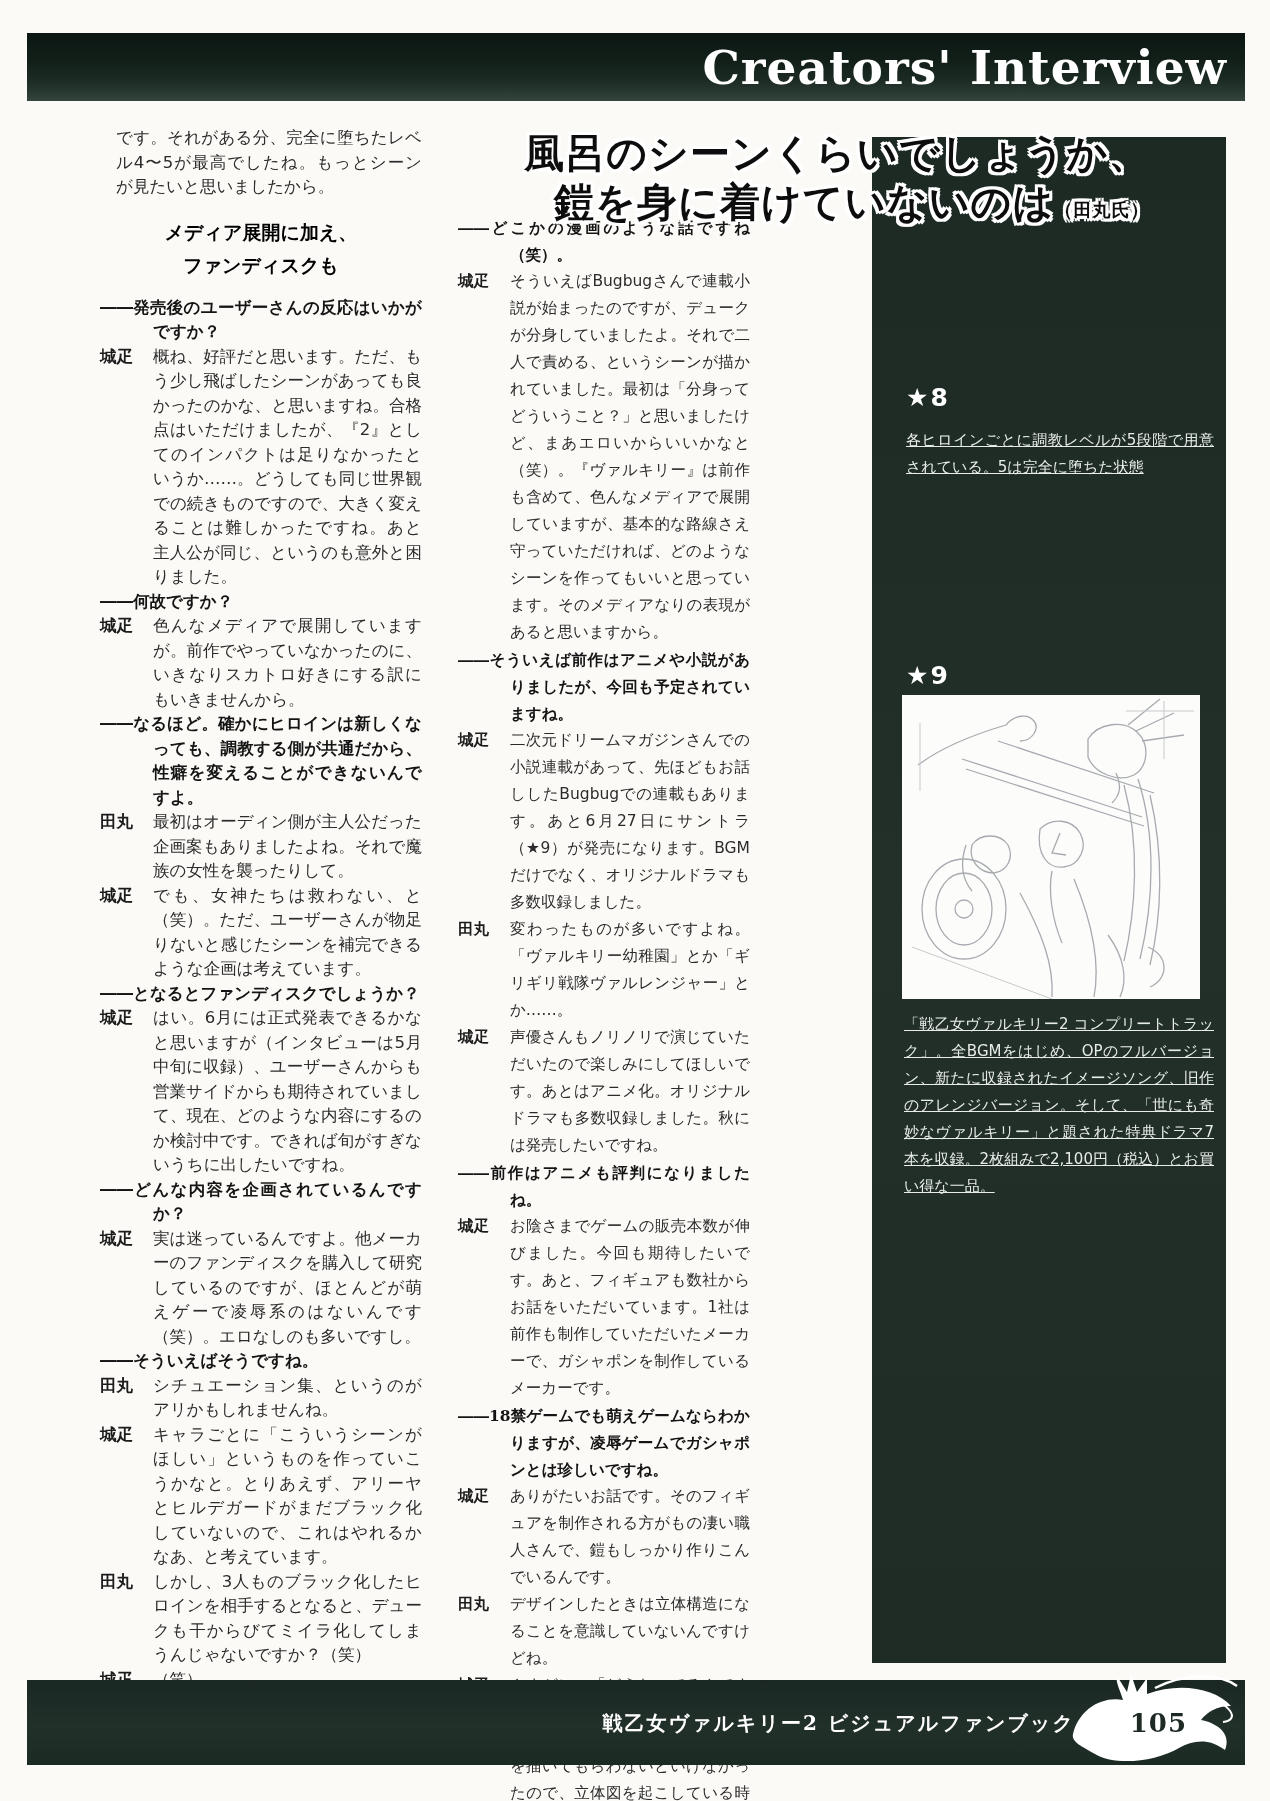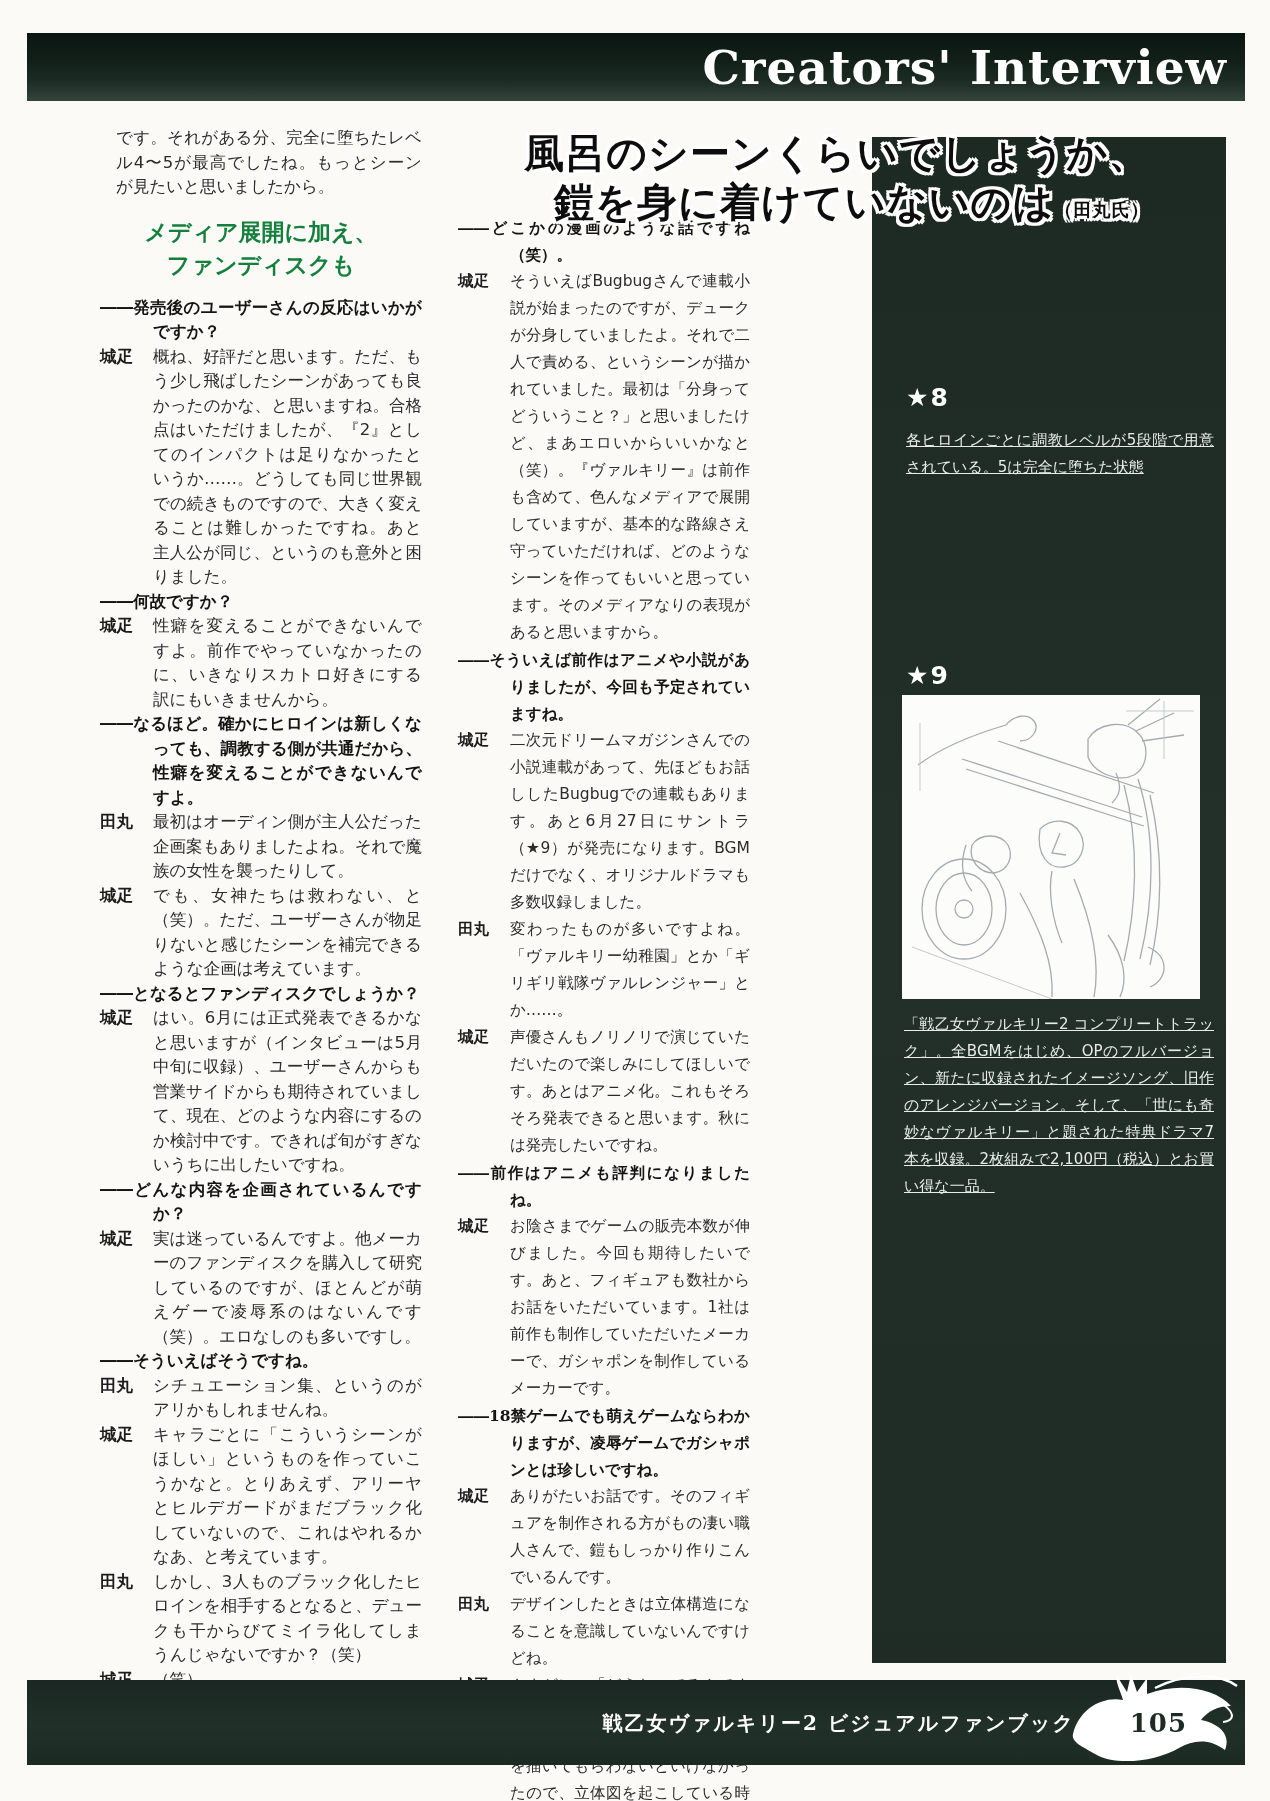--- a/index.html
+++ b/index.html
@@ -19,22 +19,22 @@
   #header-title{
     font-family:"DejaVu Serif","Liberation Serif",serif;
     font-weight:bold;font-size:47px;line-height:1;color:#ffffff;letter-spacing:1px;
   }
   
   .col{position:absolute;text-align:justify;}
   #left-col{left:100px;top:126px;width:322px;font-size:16.5px;line-height:24.5px;}
   #mid-col{left:458px;top:214px;width:292px;font-size:15.5px;line-height:27px;}
   .intro{margin:0 0 2px 16px;}
   .heading{
-    text-align:center;font-weight:bold;font-size:23px;line-height:33px;
-    margin:16px 0 14px 0;color:#15803d;
+    text-align:center;font-weight:bold;font-size:19px;line-height:33px;
+    margin:16px 0 14px 0;color:#000000;
   }
   .q{
     font-family:"DejaVu Serif","Liberation Serif",serif;
     font-weight:bold;color:#141414;
     padding-left:53px;text-indent:-53px;
   }
   #mid-col .q{padding-left:52px;text-indent:-52px;}
   .a{position:relative;padding-left:53px;}
   #mid-col .a{padding-left:52px;}
   .spk{position:absolute;left:0;top:0;font-weight:bold;color:#1c1c1c;}
@@ -100,21 +100,21 @@
   <div id="left-col" class="col">
     <p class="intro">です。それがある分、完全に堕ちたレベル4〜5が最高でしたね。もっとシーンが見たいと思いましたから。</p>
     <div class="heading">
       <div>メディア展開に加え、</div>
       <div>ファンディスクも</div>
     </div>
     <div id="left-qa">
         <div class="q">――発売後のユーザーさんの反応はいかがですか？</div>
         <div class="a"><span class="spk">城疋</span><span>概ね、好評だと思います。ただ、もう少し飛ばしたシーンがあっても良かったのかな、と思いますね。合格点はいただけましたが、『2』としてのインパクトは足りなかったというか……。どうしても同じ世界観での続きものですので、大きく変えることは難しかったですね。あと主人公が同じ、というのも意外と困りました。</span></div>
         <div class="q">――何故ですか？</div>
-        <div class="a"><span class="spk">城疋</span><span>性癖を変えることができないんですよ。前作でやっていなかったのに、いきなりスカトロ好きにする訳にもいきませんから。</span></div>
+        <div class="a"><span class="spk">城疋</span><span>色んなメディアで展開していますが。前作でやっていなかったのに、いきなりスカトロ好きにする訳にもいきませんから。</span></div>
         <div class="q">――なるほど。確かにヒロインは新しくなっても、調教する側が共通だから、性癖を変えることができないんですよ。</div>
         <div class="a"><span class="spk">田丸</span><span>最初はオーディン側が主人公だった企画案もありましたよね。それで魔族の女性を襲ったりして。</span></div>
         <div class="a"><span class="spk">城疋</span><span>でも、女神たちは救わない、と（笑）。ただ、ユーザーさんが物足りないと感じたシーンを補完できるような企画は考えています。</span></div>
         <div class="q">――となるとファンディスクでしょうか？</div>
         <div class="a"><span class="spk">城疋</span><span>はい。6月には正式発表できるかなと思いますが（インタビューは5月中旬に収録）、ユーザーさんからも営業サイドからも期待されていまして、現在、どのような内容にするのか検討中です。できれば旬がすぎないうちに出したいですね。</span></div>
         <div class="q">――どんな内容を企画されているんですか？</div>
         <div class="a"><span class="spk">城疋</span><span>実は迷っているんですよ。他メーカーのファンディスクを購入して研究しているのですが、ほとんどが萌えゲーで凌辱系のはないんです（笑）。エロなしのも多いですし。</span></div>
         <div class="q">――そういえばそうですね。</div>
         <div class="a"><span class="spk">田丸</span><span>シチュエーション集、というのがアリかもしれませんね。</span></div>
         <div class="a"><span class="spk">城疋</span><span>キャラごとに「こういうシーンがほしい」というものを作っていこうかなと。とりあえず、アリーヤとヒルデガードがまだブラック化していないので、これはやれるかなあ、と考えています。</span></div>
@@ -131,21 +131,21 @@
     </div>
   </div>
 
   <div id="mid-col" class="col">
     <div id="mid-qa">
         <div class="q">――どこかの漫画のような話ですね（笑）。</div>
         <div class="a"><span class="spk">城疋</span><span>そういえばBugbugさんで連載小説が始まったのですが、デュークが分身していましたよ。それで二人で責める、というシーンが描かれていました。最初は「分身ってどういうこと？」と思いましたけど、まあエロいからいいかなと（笑）。『ヴァルキリー』は前作も含めて、色んなメディアで展開していますが、基本的な路線さえ守っていただければ、どのようなシーンを作ってもいいと思っています。そのメディアなりの表現があると思いますから。</span></div>
         <div class="q">――そういえば前作はアニメや小説がありましたが、今回も予定されていますね。</div>
         <div class="a"><span class="spk">城疋</span><span>二次元ドリームマガジンさんでの小説連載があって、先ほどもお話ししたBugbugでの連載もあります。あと6月27日にサントラ（★9）が発売になります。BGMだけでなく、オリジナルドラマも多数収録しました。</span></div>
         <div class="a"><span class="spk">田丸</span><span>変わったものが多いですよね。「ヴァルキリー幼稚園」とか「ギリギリ戦隊ヴァルレンジャー」とか……。</span></div>
-        <div class="a"><span class="spk">城疋</span><span>声優さんもノリノリで演じていただいたので楽しみにしてほしいです。あとはアニメ化。これもそろそろ発表できると思います。秋には発売したいですね。</span></div>
+        <div class="a"><span class="spk">城疋</span><span>声優さんもノリノリで演じていただいたので楽しみにしてほしいです。あとはアニメ化。オリジナルドラマも多数収録しました。秋には発売したいですね。</span></div>
         <div class="q">――前作はアニメも評判になりましたね。</div>
         <div class="a"><span class="spk">城疋</span><span>お陰さまでゲームの販売本数が伸びました。今回も期待したいです。あと、フィギュアも数社からお話をいただいています。1社は前作も制作していただいたメーカーで、ガシャポンを制作しているメーカーです。</span></div>
         <div class="q">――18禁ゲームでも萌えゲームならわかりますが、凌辱ゲームでガシャポンとは珍しいですね。</div>
         <div class="a"><span class="spk">城疋</span><span>ありがたいお話です。そのフィギュアを制作される方がもの凄い職人さんで、鎧もしっかり作りこんでいるんです。</span></div>
         <div class="a"><span class="spk">田丸</span><span>デザインしたときは立体構造になることを意識していないんですけどね。</span></div>
         <div class="a"><span class="spk">城疋</span><span>さすがに、「どうなってるんですか？」というツッコミはきました（笑）。ただ、田丸さんには原画を描いてもらわないといけなかったので、立体図を起こしている時間がなかったんです。まあ、なんとかなったので一安心です。</span></div>
       </div>
   </div>
 
   <div id="side-panel">

